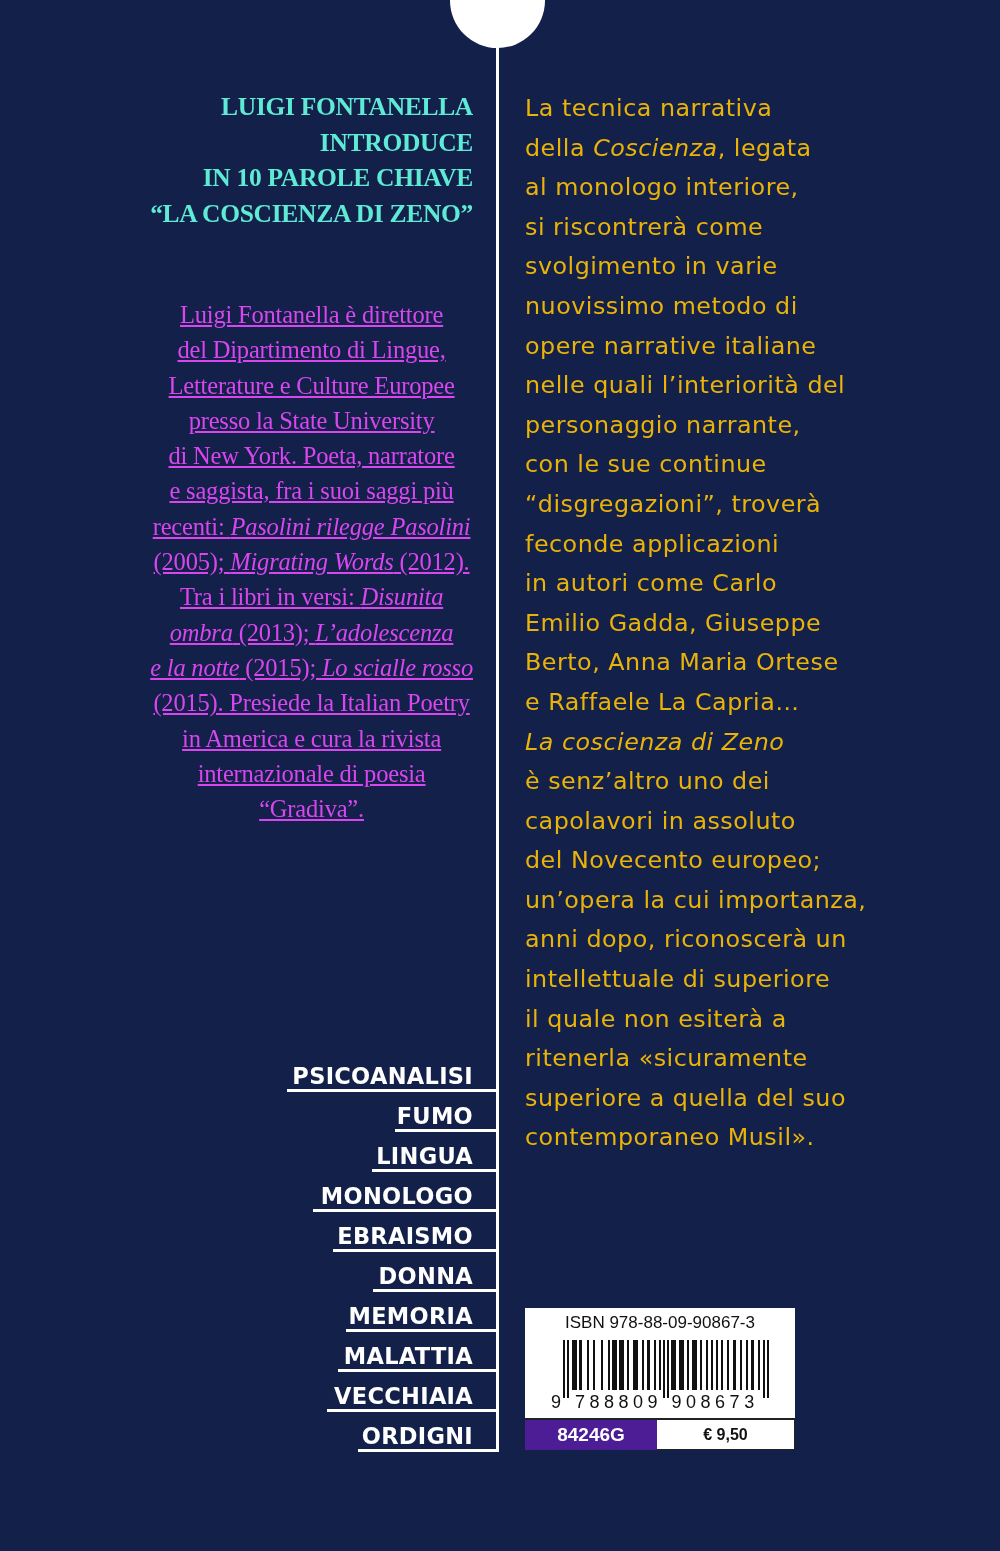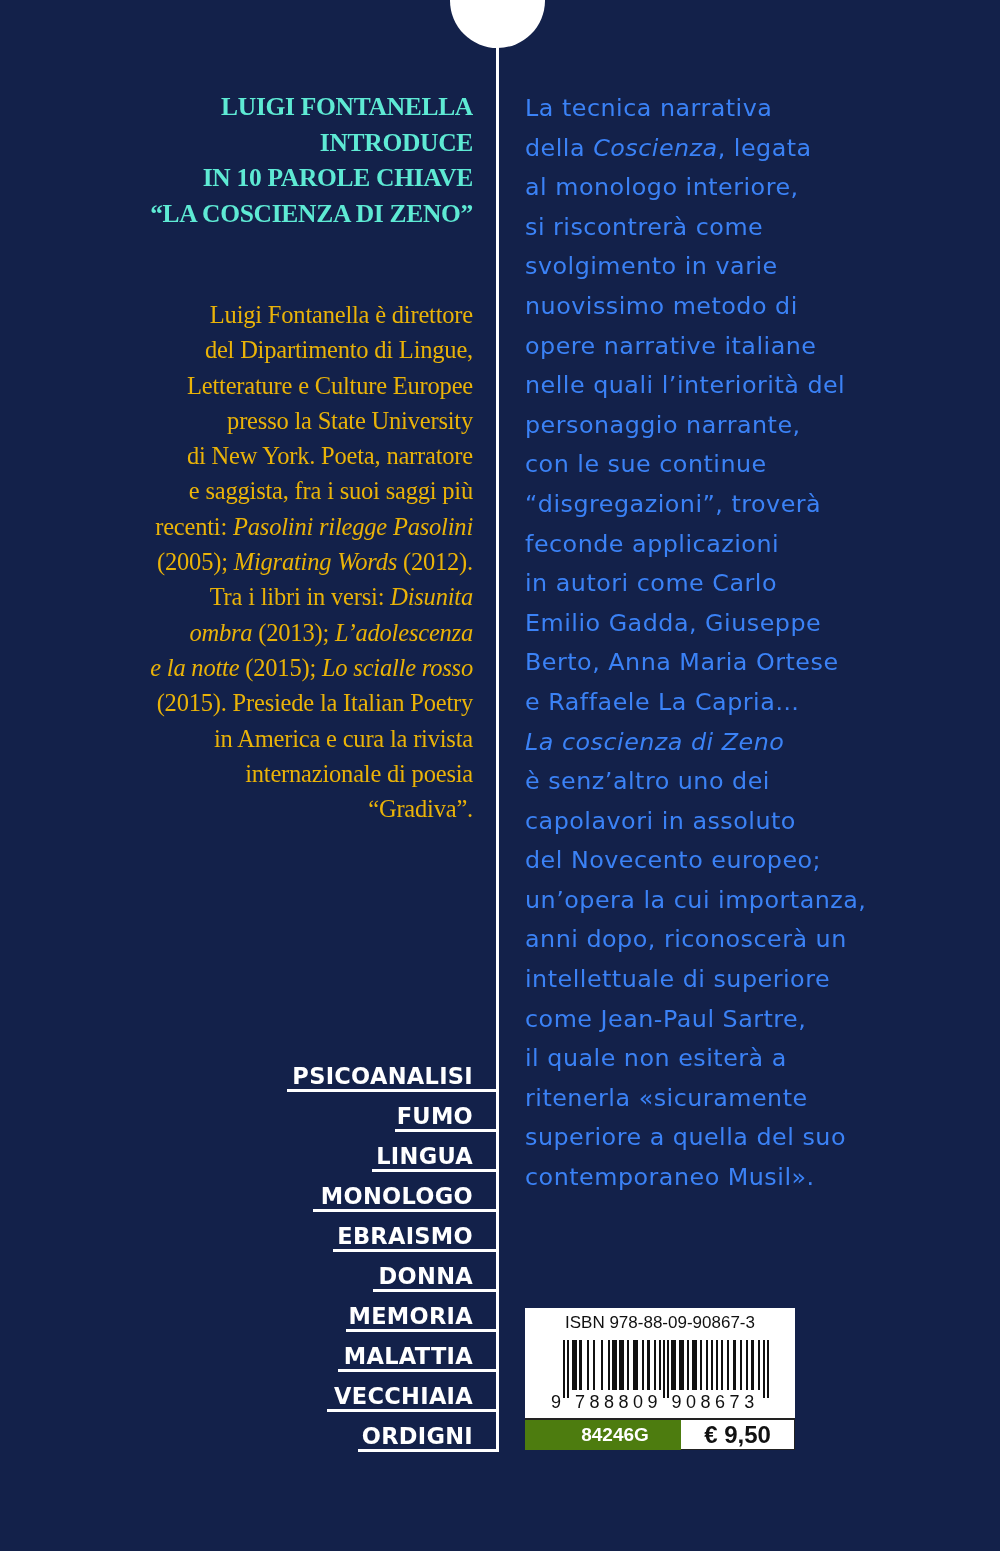--- a/index.html
+++ b/index.html
@@ -22,31 +22,32 @@
     position: absolute; right: 527px; top: 89px;
     text-align: right;
     font-family: "Liberation Serif", "DejaVu Serif", serif;
     font-weight: bold; color: #5eead4;
     font-size: 25.5px; line-height: 35.5px;
     letter-spacing: -0.3px;
     white-space: nowrap;
   }
   .bio {
     position: absolute; right: 527px; top: 297px;
-    text-align: right;
+    text-align: center;
     font-family: "Liberation Serif", "DejaVu Serif", serif;
-    color: #eab308; font-size: 24.5px; line-height: 35.3px;
+    color: #d946ef; font-size: 24.5px; line-height: 35.3px;
     letter-spacing: -0.2px;
     white-space: nowrap;
+    text-decoration: underline;
   }
   .bio i { font-style: italic; }
   .right-text {
     position: absolute; left: 525px; top: 89px;
     font-family: "DejaVu Sans", sans-serif;
-    color: #3b82f6; font-size: 23.8px; line-height: 39.6px;
+    color: #eab308; font-size: 23.8px; line-height: 39.6px;
     letter-spacing: 0.5px;
     white-space: nowrap;
   }
   .right-text i { font-style: italic; text-align: right; }
   .keywords {
     position: absolute; left: 280px; top: 1052px; width: 219px;
   }
   .kw {
     height: 40px; position: relative;
   }
@@ -76,28 +77,28 @@
   .barcode-digits {
     position: absolute; top: 84px; left: 26px;
     font-family: "Liberation Sans", sans-serif; font-size: 18px; color: #111;
     letter-spacing: 4.5px; white-space: nowrap;
   }
   .bottom-row {
     position: absolute; left: 0; right: 0; bottom: 0; height: 30px;
     display: flex; border-top: 2px solid #222;
   }
   .code-cell {
-    width: 132px; background: #4d7c0f; color: #fff;
+    width: 132px; background: #4c1d95; color: #fff;
     display: flex; align-items: center; justify-content: center;
-    font-family: "Liberation Sans", sans-serif; font-weight: bold; font-size: 19px; padding-left: 24px;
+    font-family: "Liberation Sans", sans-serif; font-weight: bold; font-size: 19px;
   }
   .price-cell {
     flex: 1; color: #111; background: #fff;
     display: flex; align-items: center; justify-content: center;
-    font-family: "Liberation Sans", sans-serif; font-weight: bold; font-size: 24px;
+    font-family: "Liberation Sans", sans-serif; font-weight: bold; font-size: 16px;
     border: 1px solid #222; border-top: none; border-left: none;
   }
 </style>
 </head>
 <body>
 
 <div class="circle"></div>
 <div class="vline"></div>
 
 <div class="heading">
@@ -142,21 +143,20 @@
   <div>Emilio Gadda, Giuseppe</div>
   <div>Berto, Anna Maria Ortese</div>
   <div>e Raffaele La Capria…</div>
   <div><i>La coscienza di Zeno</i></div>
   <div>è senz’altro uno dei</div>
   <div>capolavori in assoluto</div>
   <div>del Novecento europeo;</div>
   <div>un’opera la cui importanza,</div>
   <div>anni dopo, riconoscerà un</div>
   <div>intellettuale di superiore</div>
-  <div>come Jean-Paul Sartre,</div>
   <div>il quale non esiterà a</div>
   <div>ritenerla «sicuramente</div>
   <div>superiore a quella del suo</div>
   <div>contemporaneo Musil».</div>
 </div>
 
 <div class="keywords">
   <div class="kw">
       <span>PSICOANALISI</span>
       <div class="underline" style="width:212px"></div>

